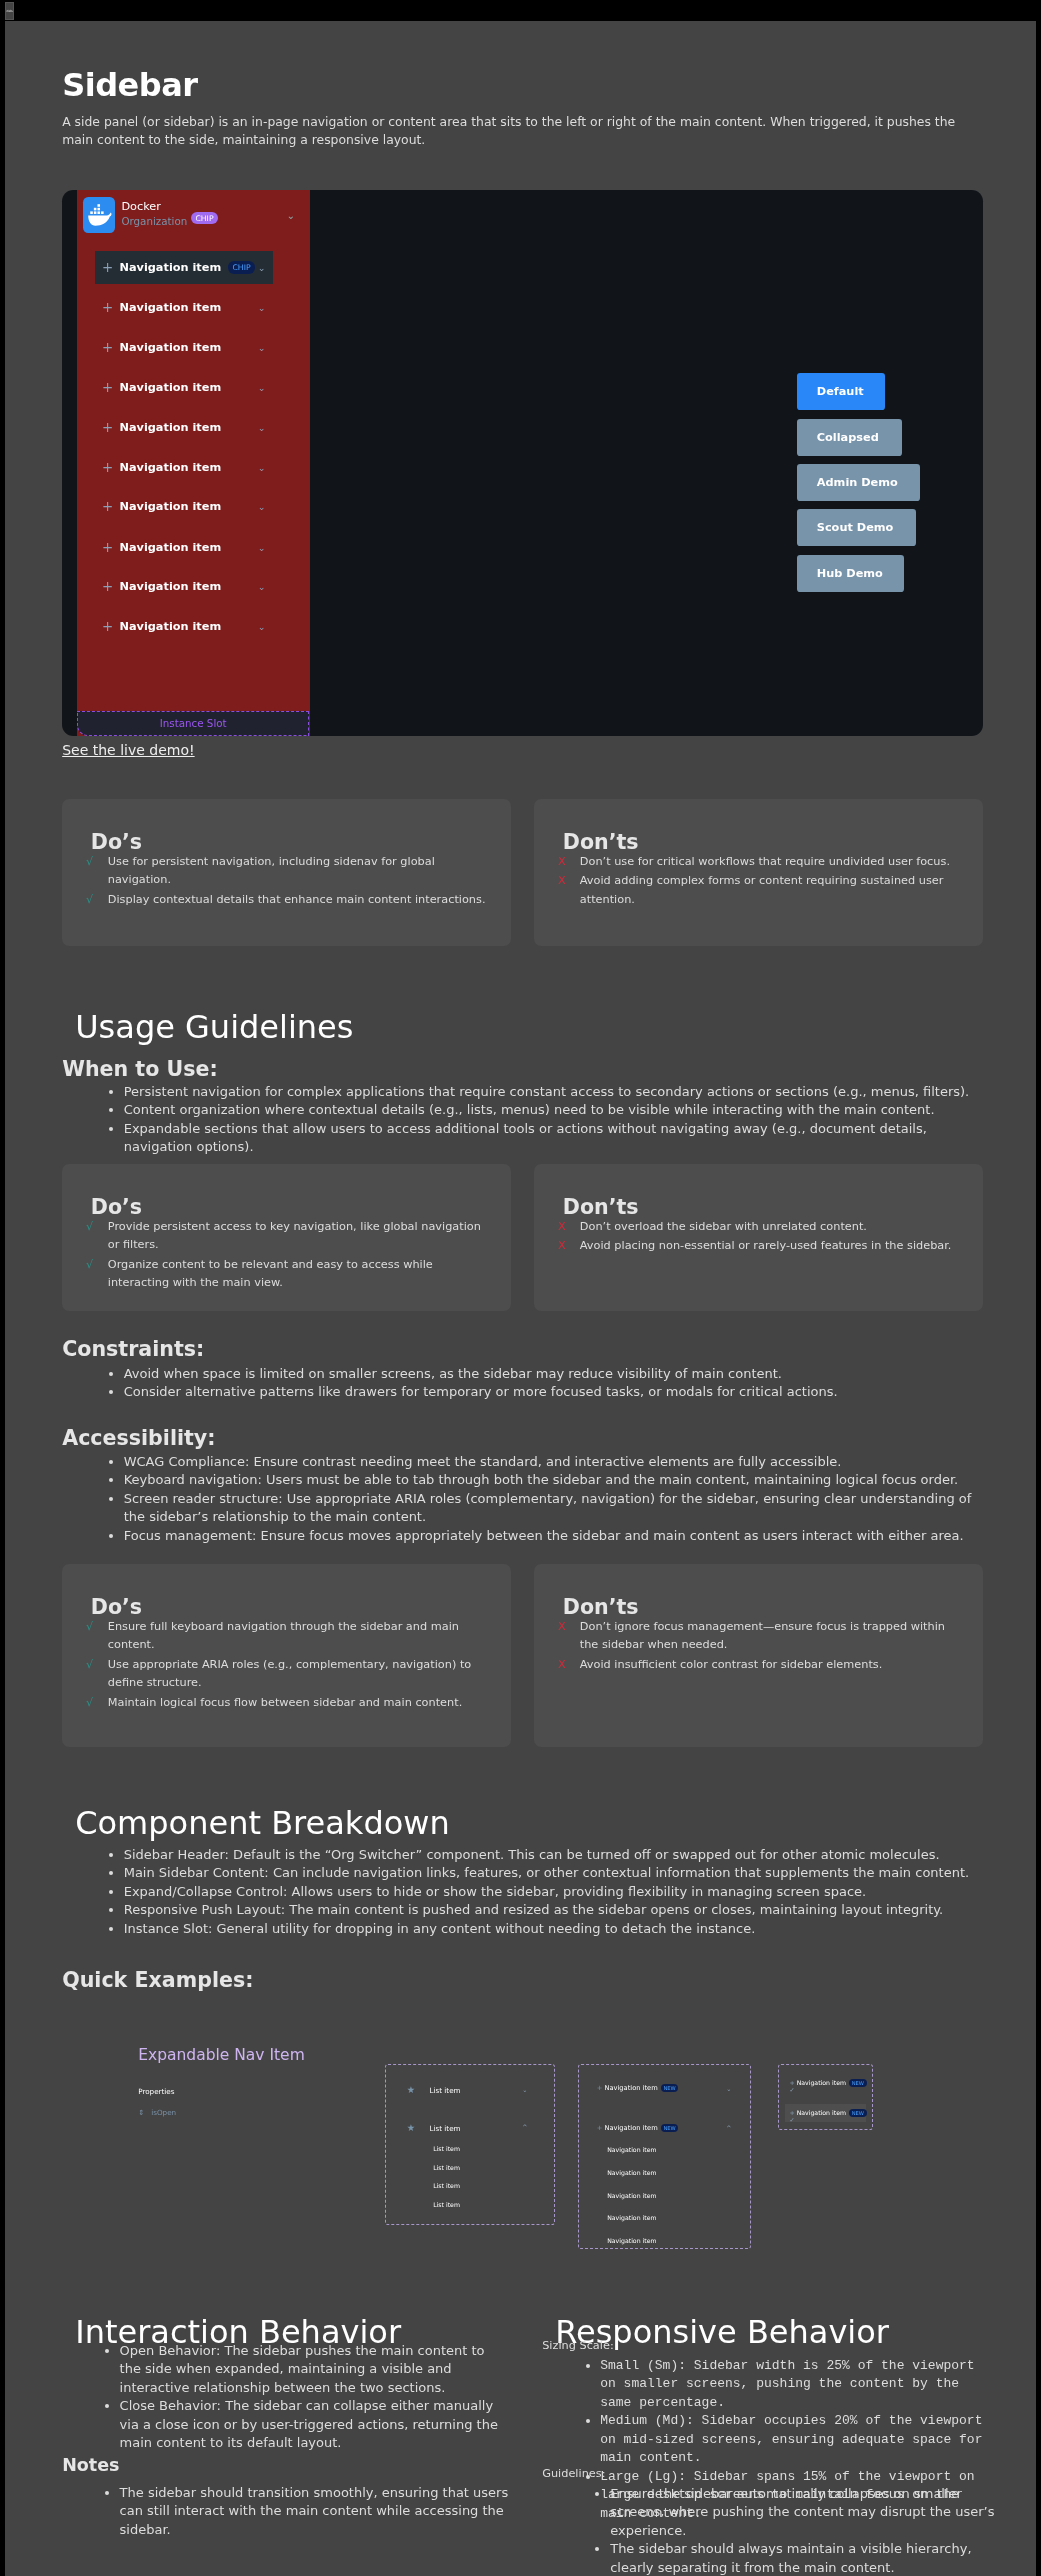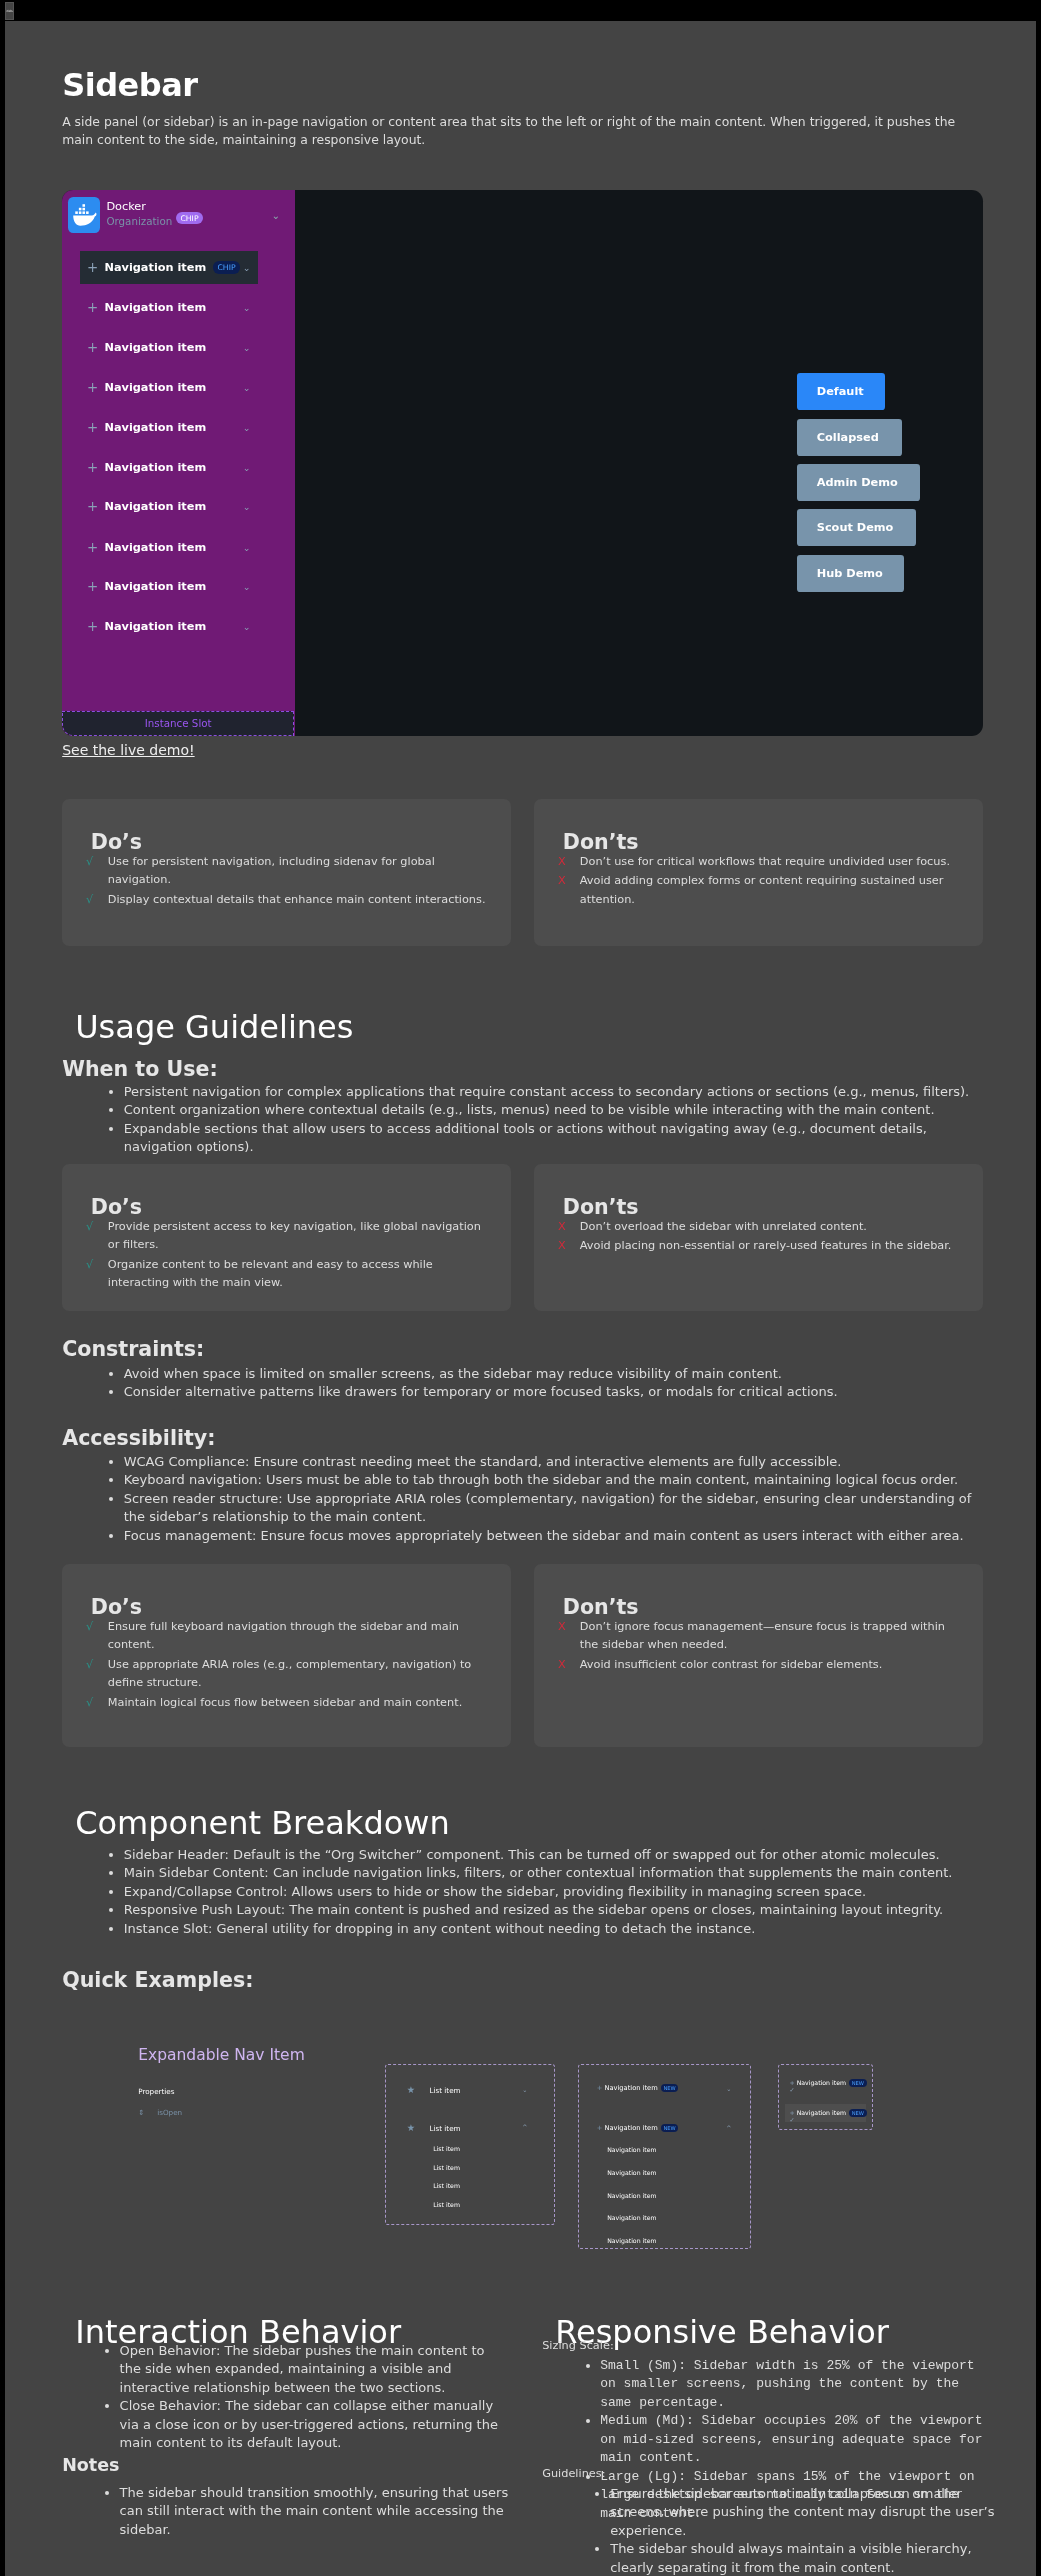--- a/index.html
+++ b/index.html
@@ -4,21 +4,21 @@
 <style>
   html, body { margin:0; padding:0; background:#000; }
   body { width:1041px; font-family:"DejaVu Sans", sans-serif; color:#e6e6e6; }
   .tabbar { height:20.6px; position:relative; }
   .tab { position:absolute; left:5.2px; top:2.1px; width:6.7px; height:15.5px; background:#444; border:0.5px solid #555; font-size:3.1px; color:#ddd; display:flex; align-items:center; justify-content:center; overflow:hidden; }
   .page { position:absolute; left:5.2px; top:20.6px; width:1031px; height:3318px; background:#444; }
   .content { position:absolute; left:57px; width:922px; }
   h1.title { font-size:32px; font-weight:700; color:#fff; margin:0; letter-spacing:-0.5px; }
   p.lead { font-size:12.4px; line-height:18.5px; color:#ddd; margin:9.3px 0 0 0; }
   .demo { position:absolute; left:57px; top:169px; width:921px; height:546px; background:#111519; border-radius:11.3px; overflow:hidden; }
-  .sb { position:absolute; left:0; top:0; width:233px; height:546px; background:#701a75; }
+  .sb { position:absolute; left:15px; top:0; width:233px; height:546px; background:#7f1d1d; }
   .org { position:absolute; left:6.2px; top:7.2px; width:227px; height:41px; }
   .org-logo { position:absolute; left:0; top:0; width:32px; height:36px; background:#2c8cf0; border-radius:5.2px; }
   .org-name { position:absolute; left:38px; top:3.1px; font-size:11.3px; color:#fff; }
   .org-sub { position:absolute; left:38px; top:18.5px; font-size:10.3px; color:#7a92a8; }
   .org-chip { position:absolute; left:108px; top:15.5px; background:#a06bf0; color:#fff; font-size:7.7px; padding:1.5px 4.1px; border-radius:6.2px; }
   .org-chev { position:absolute; left:203px; top:12.4px; color:#8aa; font-size:10.3px; }
   .nav { position:absolute; left:17.5px; width:178px; height:33px; display:flex; align-items:center; }
   .nav.active { background:#242c34; }
   .nav .plus { width:15.5px; margin-left:7.2px; color:#8aa0b6; font-size:13.4px; }
   .nav .lbl { color:#fff; font-size:11.3px; font-weight:600; margin-left:2.1px; }
@@ -37,21 +37,21 @@
   .card li .mk { position:absolute; left:3.1px; top:0; font-size:11.3px; }
   .mk.ok { color:#2a8f86; }
   .mk.no { color:#d22a3a; }
   h2.sec { font-size:32px; font-weight:400; color:#fff; margin:13px; position:absolute; left:57px; }
   h3.sub { font-size:20.6px; font-weight:700; color:#e6e6e6; margin:0; position:absolute; left:57px; }
   ul.bul { position:absolute; left:57px; margin:0; padding:0 0 0 17.5px; width:907px; }
   ul.bul li { font-size:13px; line-height:18.5px; color:#ddd;margin-left:44px; }
   .qe-title { position:absolute; left:133px; top:2025px; font-size:15.5px; color:#cfb5f0; }
   .qe-props { position:absolute; left:133px; top:2066px; font-size:7.2px; color:#fff; }
   .qe-isopen { position:absolute; left:133px; top:2087px; font-size:7.2px; color:#7a92a8; }
-  .qe-isopen span { margin-left:13px; }
+  .qe-isopen span { margin-left:7px; }
   .dbox { position:absolute; border:1px dashed #a796c8; border-radius:3.1px; box-sizing:border-box; }
   .li { position:absolute; font-size:7.2px; color:#fff; }
   .star { color:#7894ab; font-size:9.3px; }
   .smchev { position:absolute; color:#8aa0b6; font-size:6.2px; }
   .nchip { background:#0b1e52; color:#49a0ff; font-size:5.2px; padding:1px 2.6px; border-radius:4.1px; margin-left:3.1px; }
 </style>
 </head>
 <body>
 
 <div class="tabbar">
@@ -217,21 +217,21 @@
       <ul>
         <li><span class="mk no">X</span><span>Don’t ignore focus management—ensure focus is trapped within the sidebar when needed.</span></li>
         <li><span class="mk no">X</span><span>Avoid insufficient color contrast for sidebar elements.</span></li>
       </ul>
     </div>
   </div>
 
   <h2 class="sec" style="top:1770px;">Component Breakdown</h2>
   <ul class="bul" style="top:1825px;">
     <li>Sidebar Header: Default is the “Org Switcher” component. This can be turned off or swapped out for other atomic molecules.</li>
-    <li>Main Sidebar Content: Can include navigation links, filters, or other contextual information that supplements the main content.</li>
+    <li>Main Sidebar Content: Can include navigation links, features, or other contextual information that supplements the main content.</li>
     <li>Expand/Collapse Control: Allows users to hide or show the sidebar, providing flexibility in managing screen space.</li>
     <li>Responsive Push Layout: The main content is pushed and resized as the sidebar opens or closes, maintaining layout integrity.</li>
     <li>Instance Slot: General utility for dropping in any content without needing to detach the instance.</li>
   </ul>
   <h3 class="sub" style="top:1947px;">Quick Examples:</h3>
 
   <div class="qe-title">Expandable Nav Item</div>
   <div class="qe-props">Properties</div>
   <div class="qe-isopen">⇕<span>isOpen</span></div>
 

